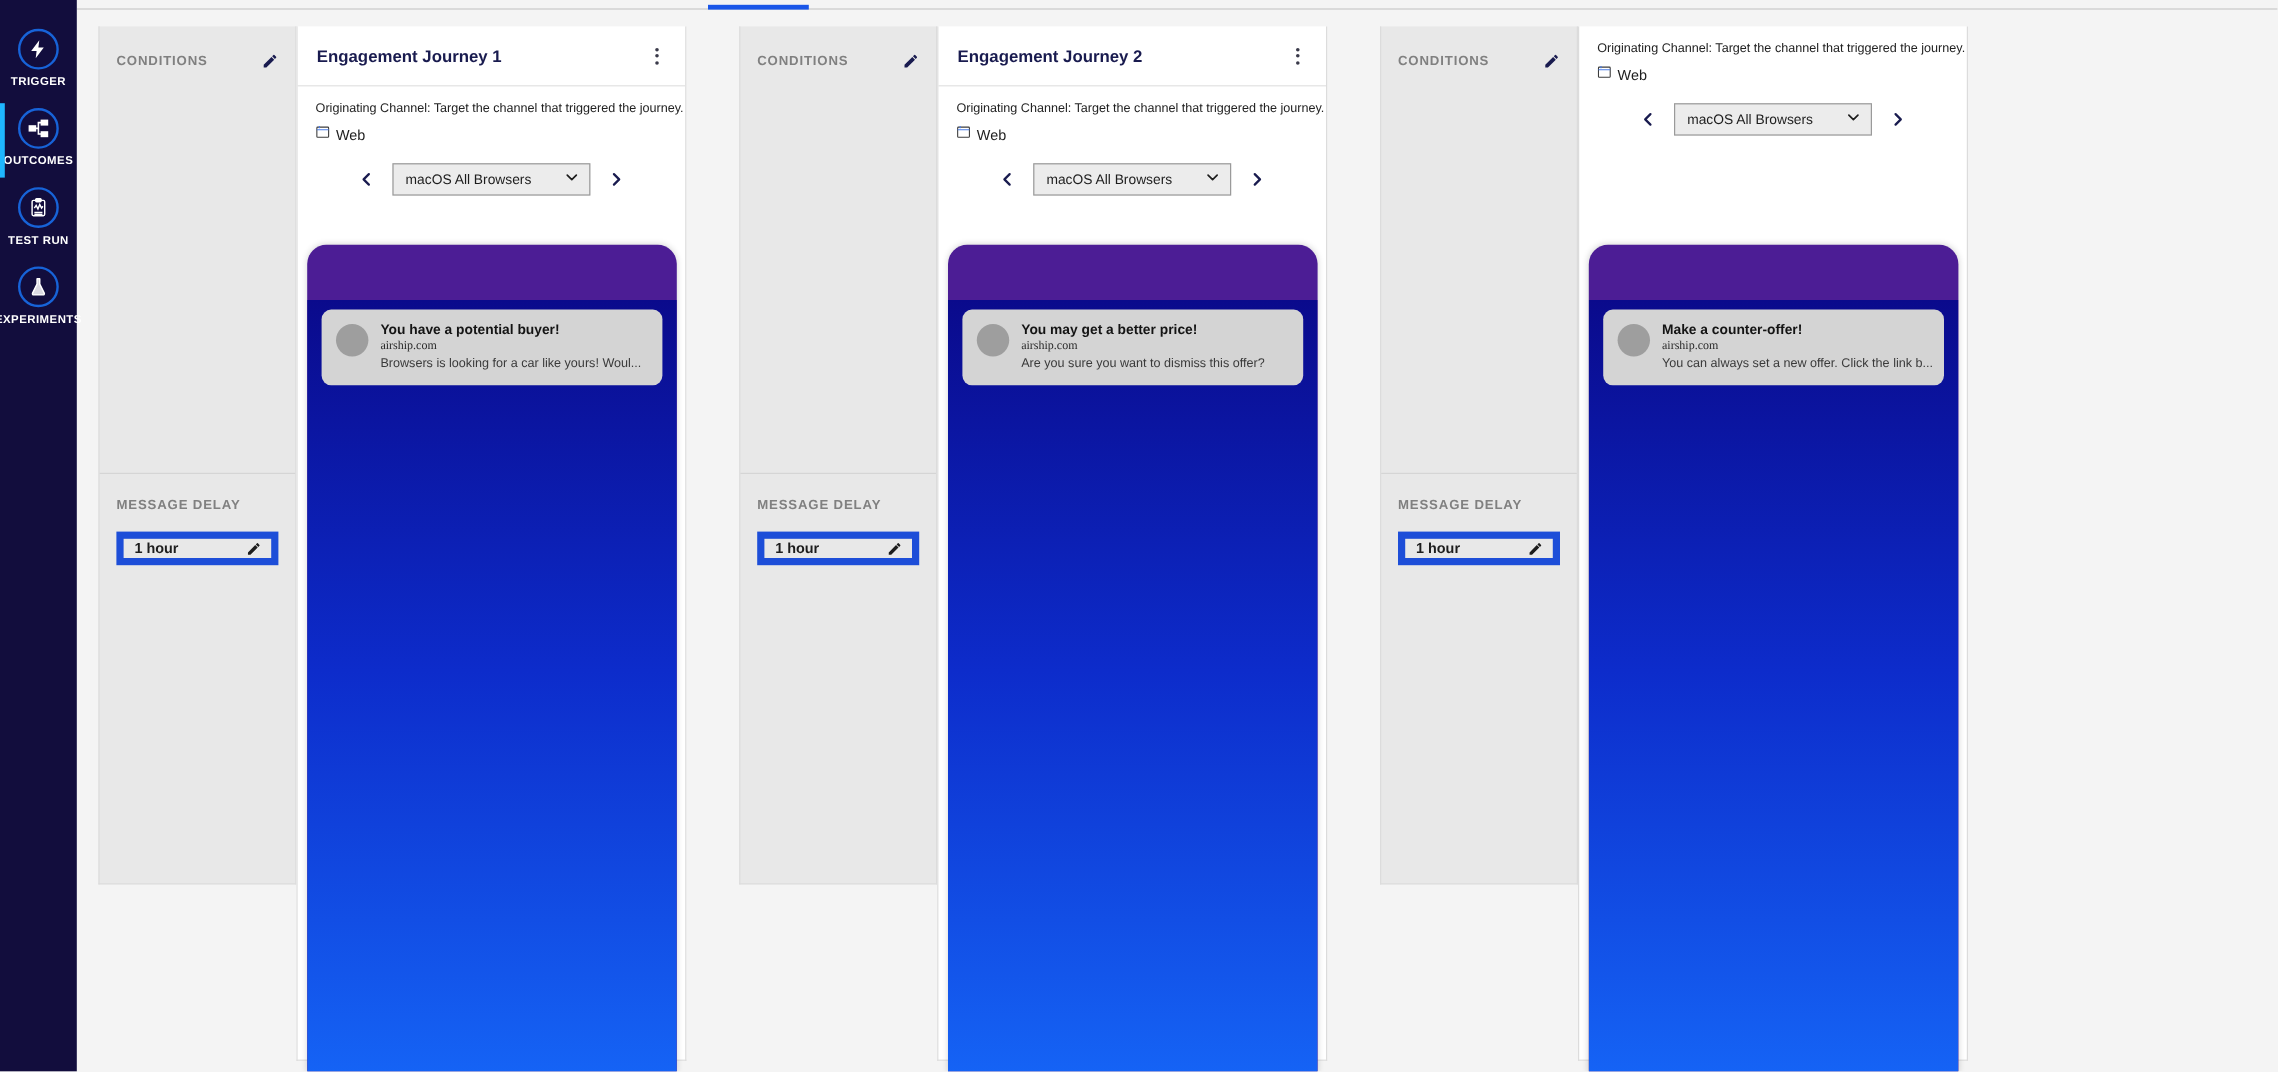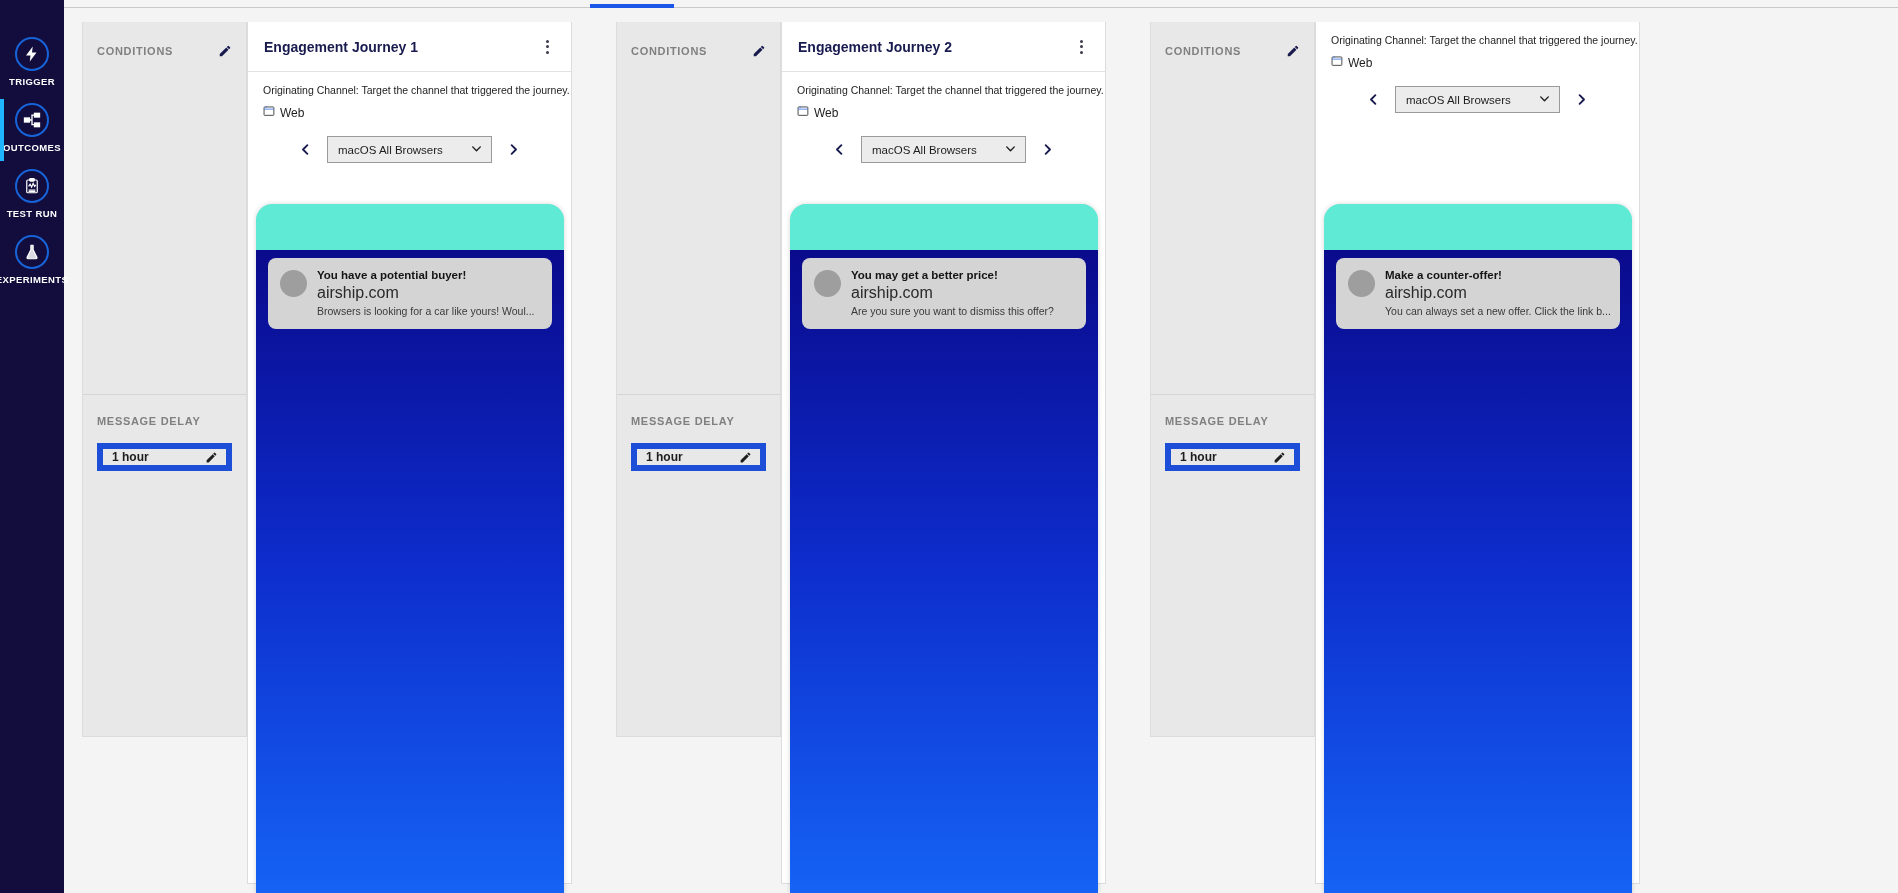--- a/index.html
+++ b/index.html
@@ -12,21 +12,21 @@
 
   #app { position: relative; width: 1898px; height: 893px; }
 
   
   .sidebar {
     position: absolute; left: 0; top: 0;
     width: 64px; height: 893px;
     background: #120d3d;
     display: flex; flex-direction: column;
     align-items: center;
-    padding-top: 31px;
+    padding-top: 18px;
     z-index: 40;
   }
   .side-item {
     position: relative;
     width: 64px;
     display: flex; flex-direction: column;
     align-items: center;
     padding: 6px 0 10px 0;
     cursor: pointer;
   }
@@ -173,21 +173,21 @@
     display: flex; align-items: center; justify-content: space-between;
     padding: 0 8px 0 10px;
     cursor: pointer;
   }
   .sel-val { font-size: 11.5px; color: #1d1d1d; white-space: nowrap; }
 
   
   .device {
     position: absolute; left: 8px; top: 182px;
     width: 308px; height: 690px;
-    background: #5eead4;
+    background: #4c1d95;
     border-radius: 16px 16px 0 0;
     box-shadow: 0 0 5px rgba(0,0,0,.16);
     overflow: hidden;
   }
   .screen {
     position: absolute; left: 0; top: 46px;
     width: 308px; height: 644px;
     background: linear-gradient(180deg, #0a0a8c 0%, #0d2ccb 48%, #1563f5 100%);
     overflow: hidden;
   }
@@ -203,22 +203,23 @@
   .notif-av {
     width: 27px; height: 27px; border-radius: 50%;
     background: #9e9e9e; flex: none; margin-top: 2px;
   }
   .notif-body { overflow: hidden; }
   .notif-title {
     font-size: 11.5px; font-weight: bold; color: #141414;
     white-space: nowrap; line-height: 1.25;
   }
   .notif-dom {
-    font-size: 16px; color: #2a2a2a;
+    font-size: 10px; color: #2a2a2a;
     line-height: 1.35;
+    font-family: Liberation Serif, serif;
   }
   .notif-msg {
     font-size: 10.5px; color: #3a3a3a;
     white-space: nowrap; line-height: 1.35;
   }
 </style>
 </head>
 <body>
 
 <div id="app">

